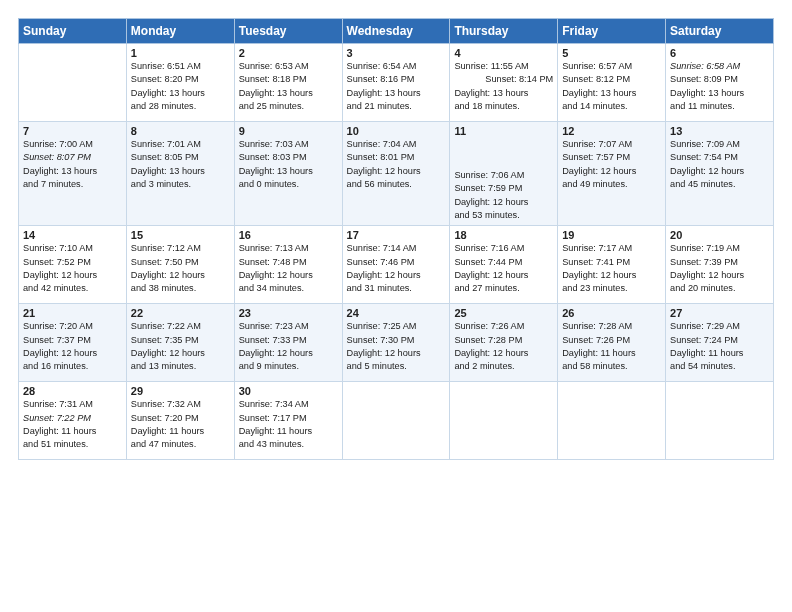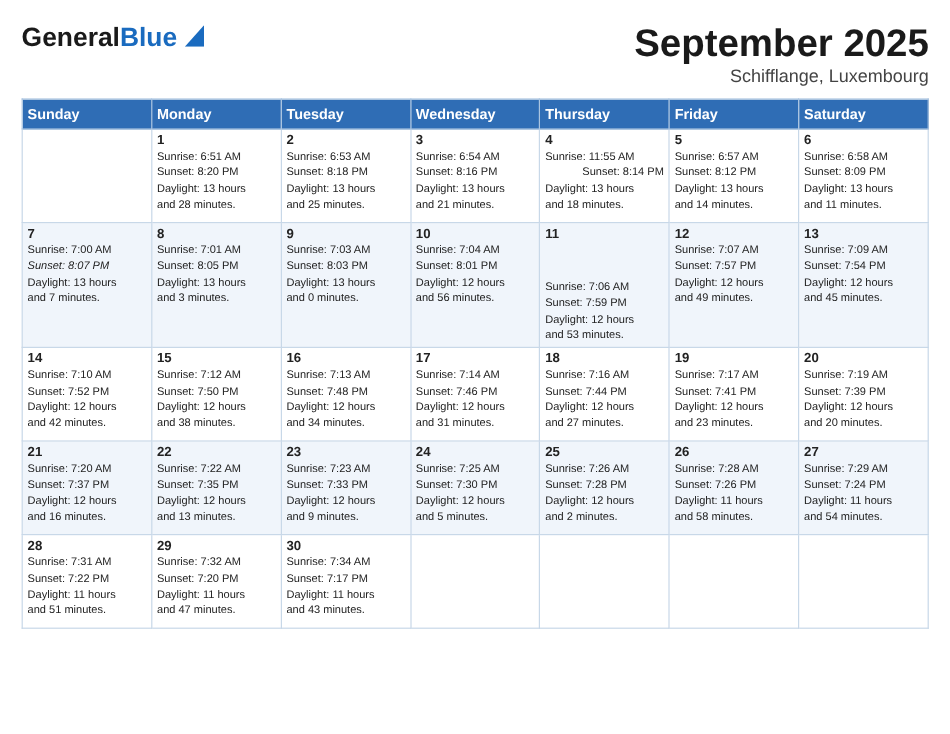--- a/index.html
+++ b/index.html
@@ -73,35 +73,20 @@
       margin-bottom: 1px;
     }
     .cell-content {
       line-height: 1.45;
     }
   </style>
 </head>
 <body>
 
 <div class="page">
-  <div class="header">
-    <div class="logo">
-      <div style="display:flex;align-items:center;">
-        <span style="font-size:22px;font-weight:bold;color:#1a1a1a;">General</span>
-        <span style="font-size:22px;font-weight:bold;color:#1a6bbf;">Blue</span>
-        <svg width="20" height="18" viewBox="0 0 20 18" style="margin-left:2px;margin-top:-2px;">
-          <polygon points="4,18 20,18 20,0" fill="#1a6bbf"></polygon>
-        </svg>
-      </div>
-    </div>
-    <div class="title-block">
-      <div class="month-title">September 2025</div>
-      <div class="location">Schifflange, Luxembourg</div>
-    </div>
-  </div>
 
   <table>
     <thead>
       <tr>
       <th>Sunday</th>
           <th>Monday</th>
           <th>Tuesday</th>
           <th>Wednesday</th>
           <th>Thursday</th>
           <th>Friday</th>
@@ -152,21 +137,21 @@
             <div class="cell-content">
               <span style="display: block;">Sunrise: 6:57 AM</span>
               <span style="display: block;">Sunset: 8:12 PM</span>
               <span style="display: block;">Daylight: 13 hours</span>
               <span style="display: block;">and 14 minutes.</span>
             </div>
           </td>
           <td>
             <span class="day-num">6</span>
             <div class="cell-content">
-              <span style="display: block;">Sunrise: 6:58 AM</span>
+              <span style="display: block; font-style: italic;">Sunrise: 6:58 AM</span>
               <span style="display: block;">Sunset: 8:09 PM</span>
               <span style="display: block;">Daylight: 13 hours</span>
               <span style="display: block;">and 11 minutes.</span>
             </div>
           </td>
         </tr>
         <tr>
           <td>
             <span class="day-num">7</span>
             <div class="cell-content">
@@ -359,21 +344,21 @@
               <span style="display: block;">Daylight: 11 hours</span>
               <span style="display: block;">and 54 minutes.</span>
             </div>
           </td>
         </tr>
         <tr>
           <td>
             <span class="day-num">28</span>
             <div class="cell-content">
               <span style="display: block;">Sunrise: 7:31 AM</span>
-              <span style="display: block;">Sunset: 7:22 PM</span>
+              <span style="display: block; font-style: italic;">Sunset: 7:22 PM</span>
               <span style="display: block;">Daylight: 11 hours</span>
               <span style="display: block;">and 51 minutes.</span>
             </div>
           </td>
           <td>
             <span class="day-num">29</span>
             <div class="cell-content">
               <span style="display: block;">Sunrise: 7:32 AM</span>
               <span style="display: block;">Sunset: 7:20 PM</span>
               <span style="display: block;">Daylight: 11 hours</span>

